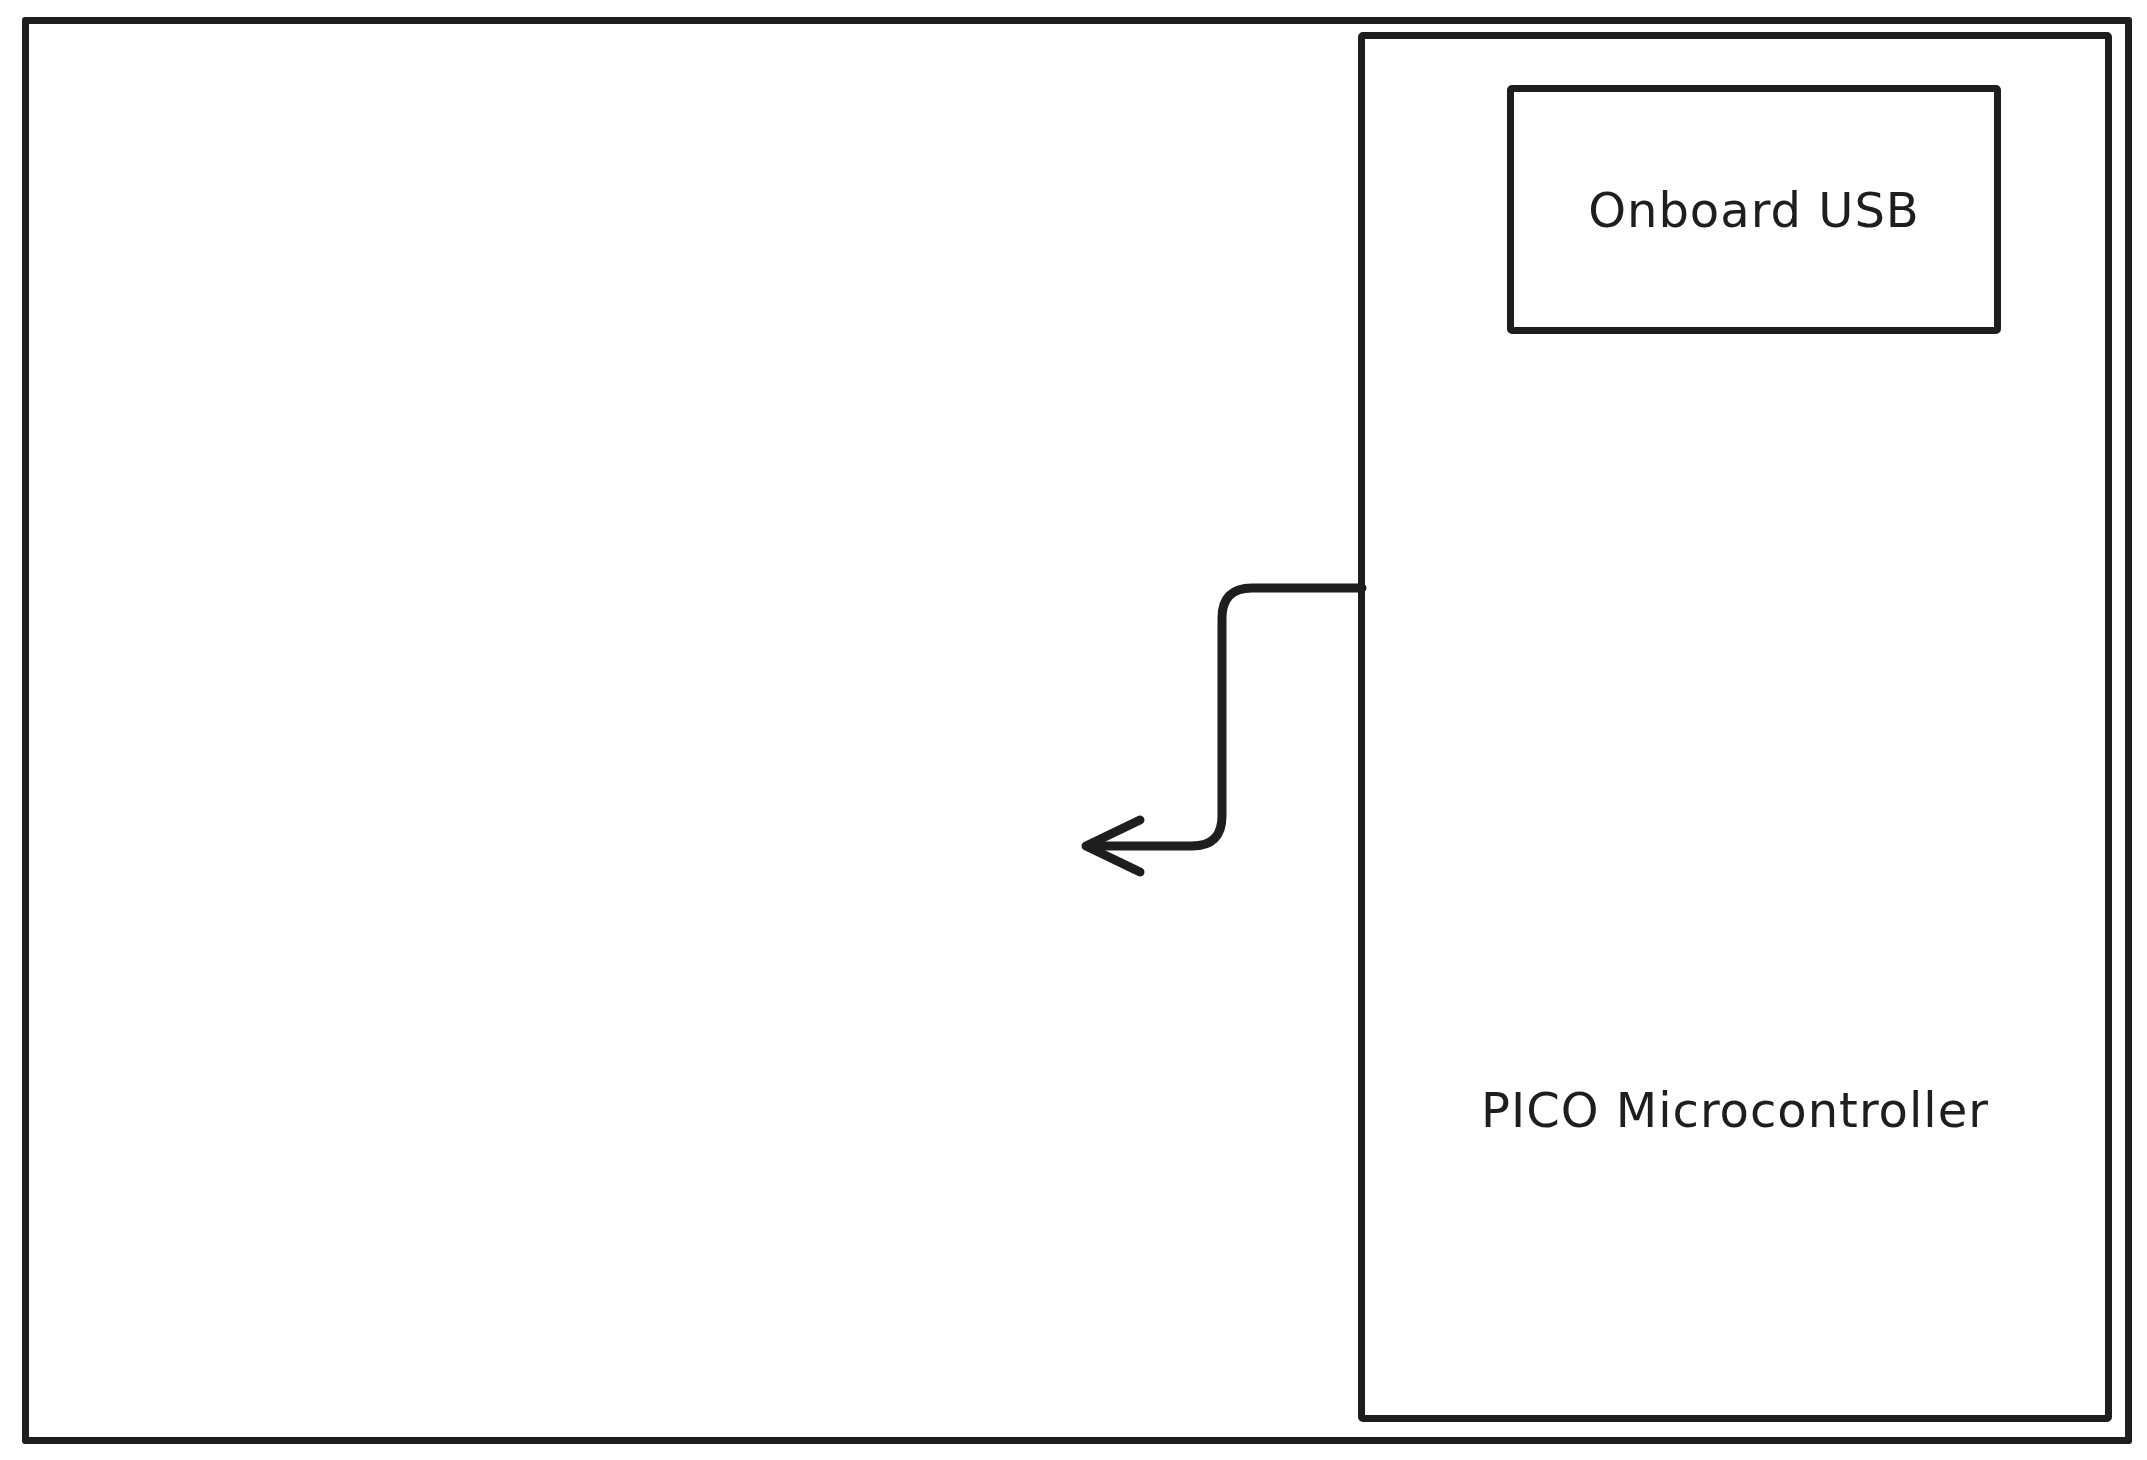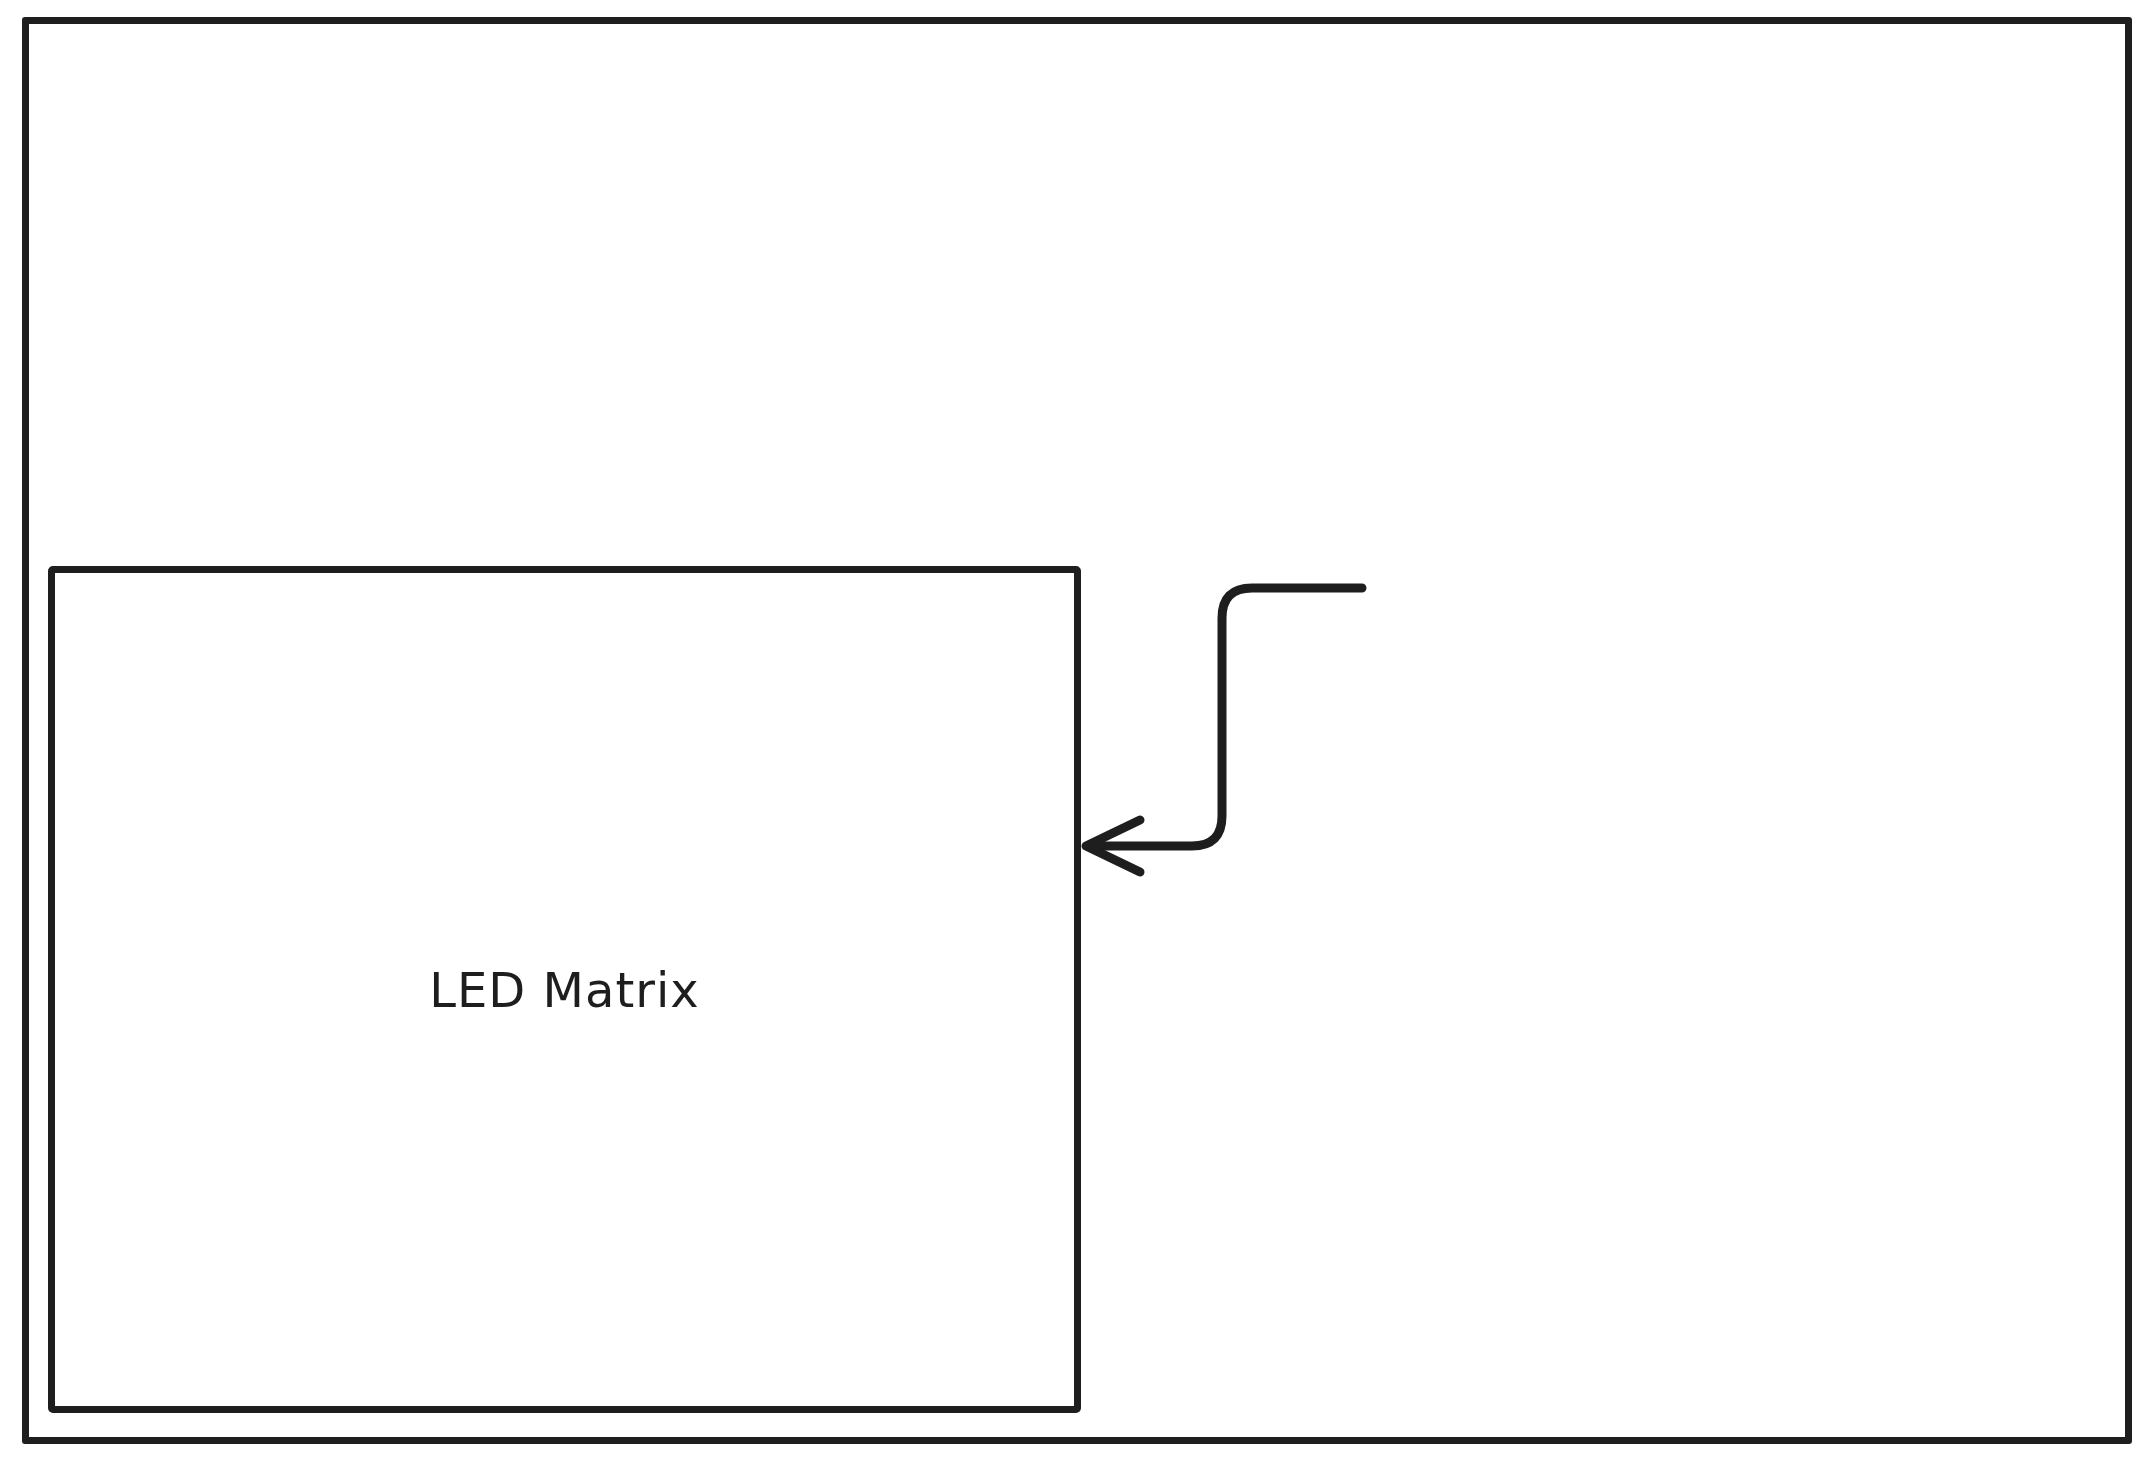--- a/index.html
+++ b/index.html
@@ -85,23 +85,26 @@
     stroke-linejoin: round;
   }
 </style>
 </head>
 <body>
 
 <div class="canvas">
 
   <div class="shape outer-frame"></div>
 
-  <div class="shape led-box">
-    <span class="node-label">LED Matrix</span>
+
+  <div class="shape pico-box">
+    <div class="shape usb-box">
+      <span class="node-label">Onboard USB</span>
+    </div>
+    <span class="node-label pico-label">PICO Microcontroller</span>
   </div>
-
 
   <svg class="arrow-svg" viewBox="0 0 300 320" aria-hidden="true">
     <path d="M 292 28 L 182 28 Q 152 28 152 58 L 152 256 Q 152 286 122 286 L 30 286"></path>
     <path d="M 70 260 L 16 286 L 70 312"></path>
   </svg>
 
 </div>
 
 </body></html>

